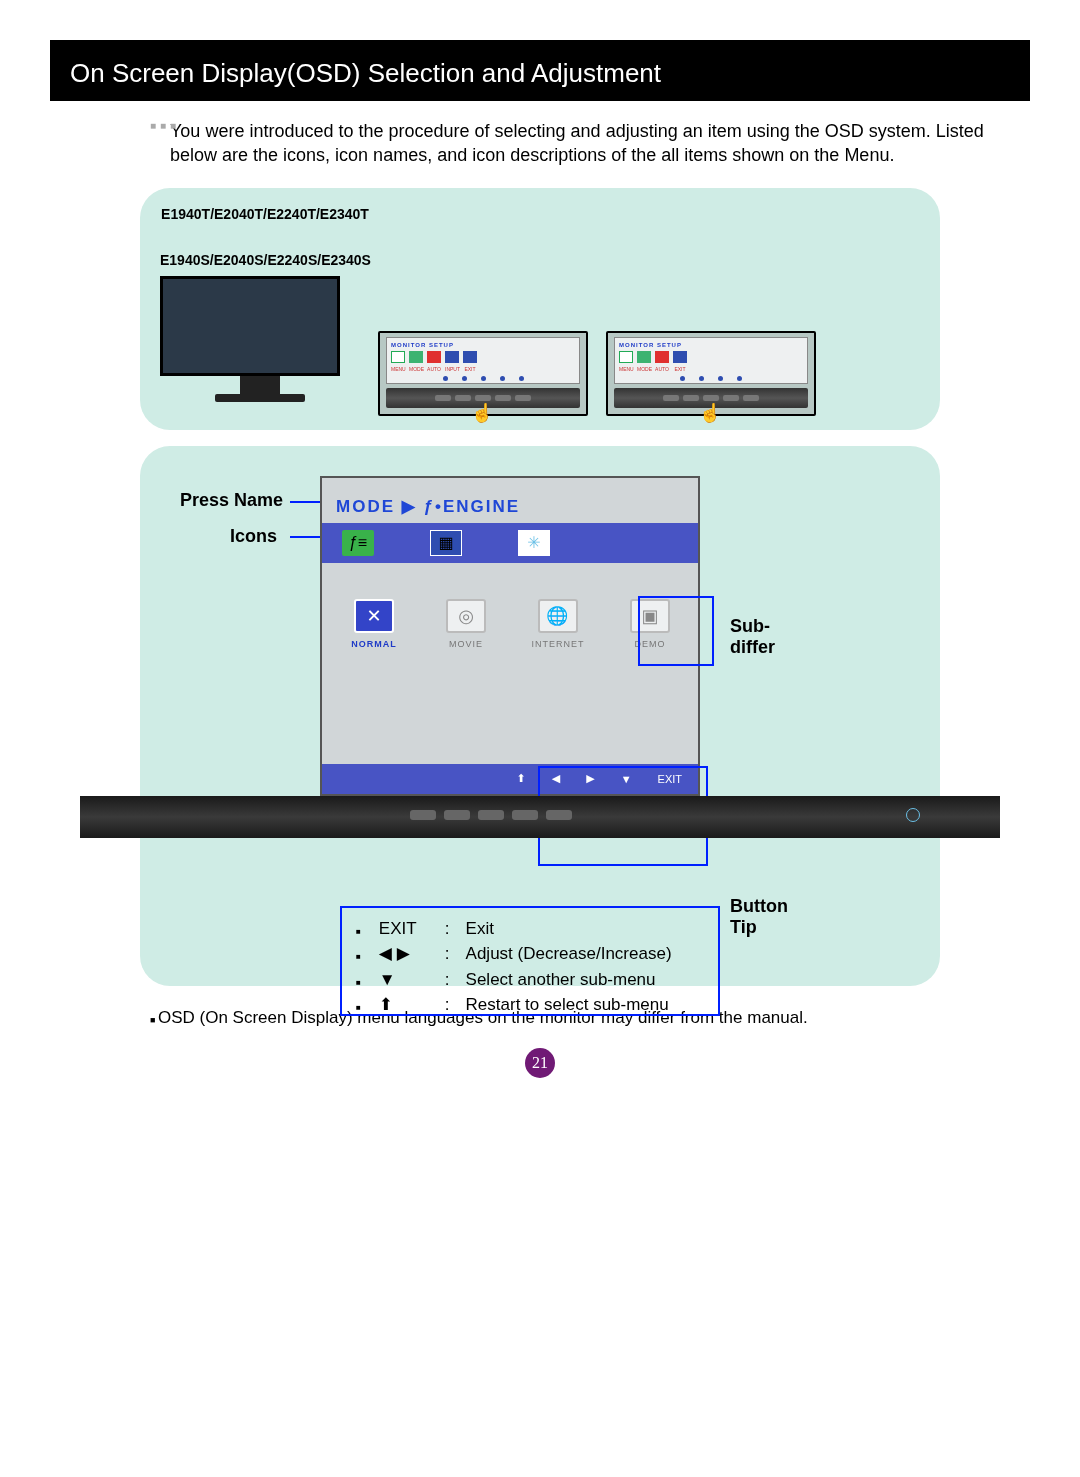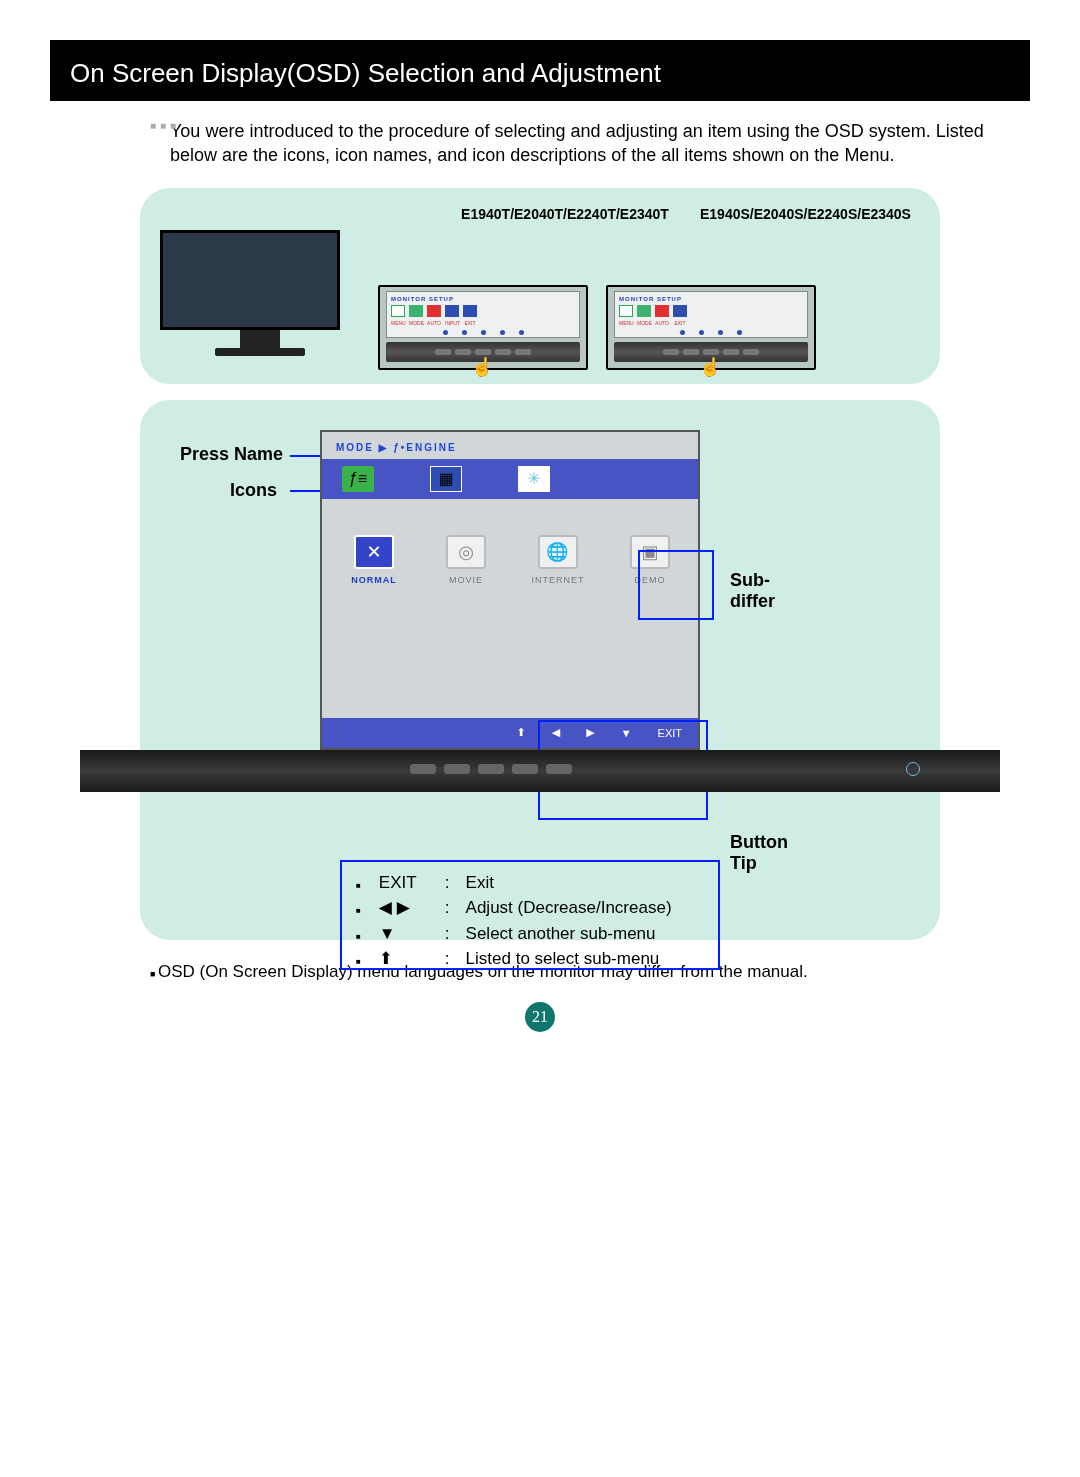--- a/index.html
+++ b/index.html
@@ -37,20 +37,21 @@
     padding: 18px 20px 14px 20px;
     margin: 10px 90px 0 90px;
   }
   .model-row {
     display: flex;
     justify-content: flex-end;
     gap: 30px;
     font-size: 14px;
     font-weight: bold;
     padding-right: 10px;
+    flex-direction: column;
   }
   .model-row span { width: 210px; text-align: center; }
   .top-row {
     display: flex;
     align-items: flex-end;
     gap: 18px;
     margin-top: 8px;
   }
   .monitor-illus {
     width: 200px; height: 140px;
@@ -99,22 +100,23 @@
     position:relative;
   }
   .big-osd-area {
     position:relative; min-height: 400px;
   }
   .screen-outer {
     position:absolute; left:160px; top:0; width:380px; height:320px;
     background:#d1d6d8; border:2px solid #555;
   }
   .menu-title {
-    color:#1f47d6; font-size:10px; letter-spacing:2px; font-weight:bold;
+    color:#1f47d6; font-size:17px; letter-spacing:2px; font-weight:bold;
     padding:10px 0 6px 14px;
+    margin-top:8px;
   }
   .top-icons {
     display:flex; gap:56px; padding:0 0 0 20px; background:#4854c4; height:40px; align-items:center;
   }
   .ti { width:32px; height:26px; display:flex; align-items:center; justify-content:center; }
   .ti-1{background:#39b24a;border-radius:2px;}
   .ti-2{background:#2e4db0;border:1px solid #fff;}
   .ti-3{background:#fff;color:#6bc0e6;}
   .sub-row {
     display:flex; gap:20px; padding: 36px 0 0 16px;
@@ -145,21 +147,21 @@
   }
   .big-bezel .btns i{width:26px;height:10px;background:#666;border-radius:3px;display:block;}
   .big-bezel .pwr{position:absolute;right:80px;top:12px;width:14px;height:14px;border:1px solid #6bc0e6;border-radius:50%;}
 
   .lbl-left {
     position:absolute; font-weight:bold; font-size:18px;
   }
   .lbl-menu{left:20px; top:14px;}
   .lbl-icons{left:70px; top:50px;}
   .lbl-sub{left:570px; top:140px;}
-  .lbl-btn{left:570px; top:402px;}
+  .lbl-btn{left:570px; top:420px;}
   .blue-line{position:absolute;background:#0020ff;}
   .bl-1{left:130px;top:25px;width:40px;height:2px;}
   .bl-2{left:130px;top:60px;width:40px;height:2px;}
   .bl-box-sub{
     position:absolute;border:2px solid #0020ff;
     left:478px;top:120px;width:76px;height:70px;
   }
   .bl-box-nav{
     position:absolute;border:2px solid #0020ff;
     left:378px;top:290px;width:170px;height:100px;
@@ -176,21 +178,21 @@
   .tips .dot::before{content:"■";font-size:8px;margin-right:8px;}
   .tips .key{display:inline-block;width:56px;}
   .tips .colon{margin-right:6px;}
   .panel2{padding-bottom:110px;}
 
   .note-section{margin:22px 0 0 100px;font-size:17px;}
   .note-section .note-title{font-weight:bold;font-size:16px;margin-bottom:2px;}
   .note-section .note-body::before{content:"■ ";font-size:9px;}
 
   .page-num{
-    width:30px;height:30px;border-radius:50%;background:#0f766e;color:#fff;
+    width:30px;height:30px;border-radius:50%;background:#701a75;color:#fff;
     display:flex;align-items:center;justify-content:center;
     margin:20px auto 0 auto;font-family:"Times New Roman",serif;font-size:16px;
   }
 </style>
 </head>
 <body>
 
 <div class="title-bar">On Screen Display(OSD) Selection and Adjustment</div>
 
 <div class="intro">You were introduced to the procedure of selecting and adjusting an item using the OSD system. Listed below are the icons, icon names, and icon descriptions of the all items shown on the Menu.</div>
@@ -350,21 +352,21 @@
       <div class="row">
           <span class="dot"></span>
           <span class="key">▼</span>
           <span class="colon">:</span>
           <span>Select another sub-menu</span>
         </div>
       <div class="row">
           <span class="dot"></span>
           <span class="key">⬆</span>
           <span class="colon">:</span>
-          <span>Listed to select sub-menu</span>
+          <span>Restart to select sub-menu</span>
         </div>
     </div>
   </div>
 </div>
 
 <div class="note-section">
   <div class="note-body">OSD (On Screen Display) menu languages on the monitor may differ from the manual.</div>
 </div>
 
 <div class="page-num">21</div>

